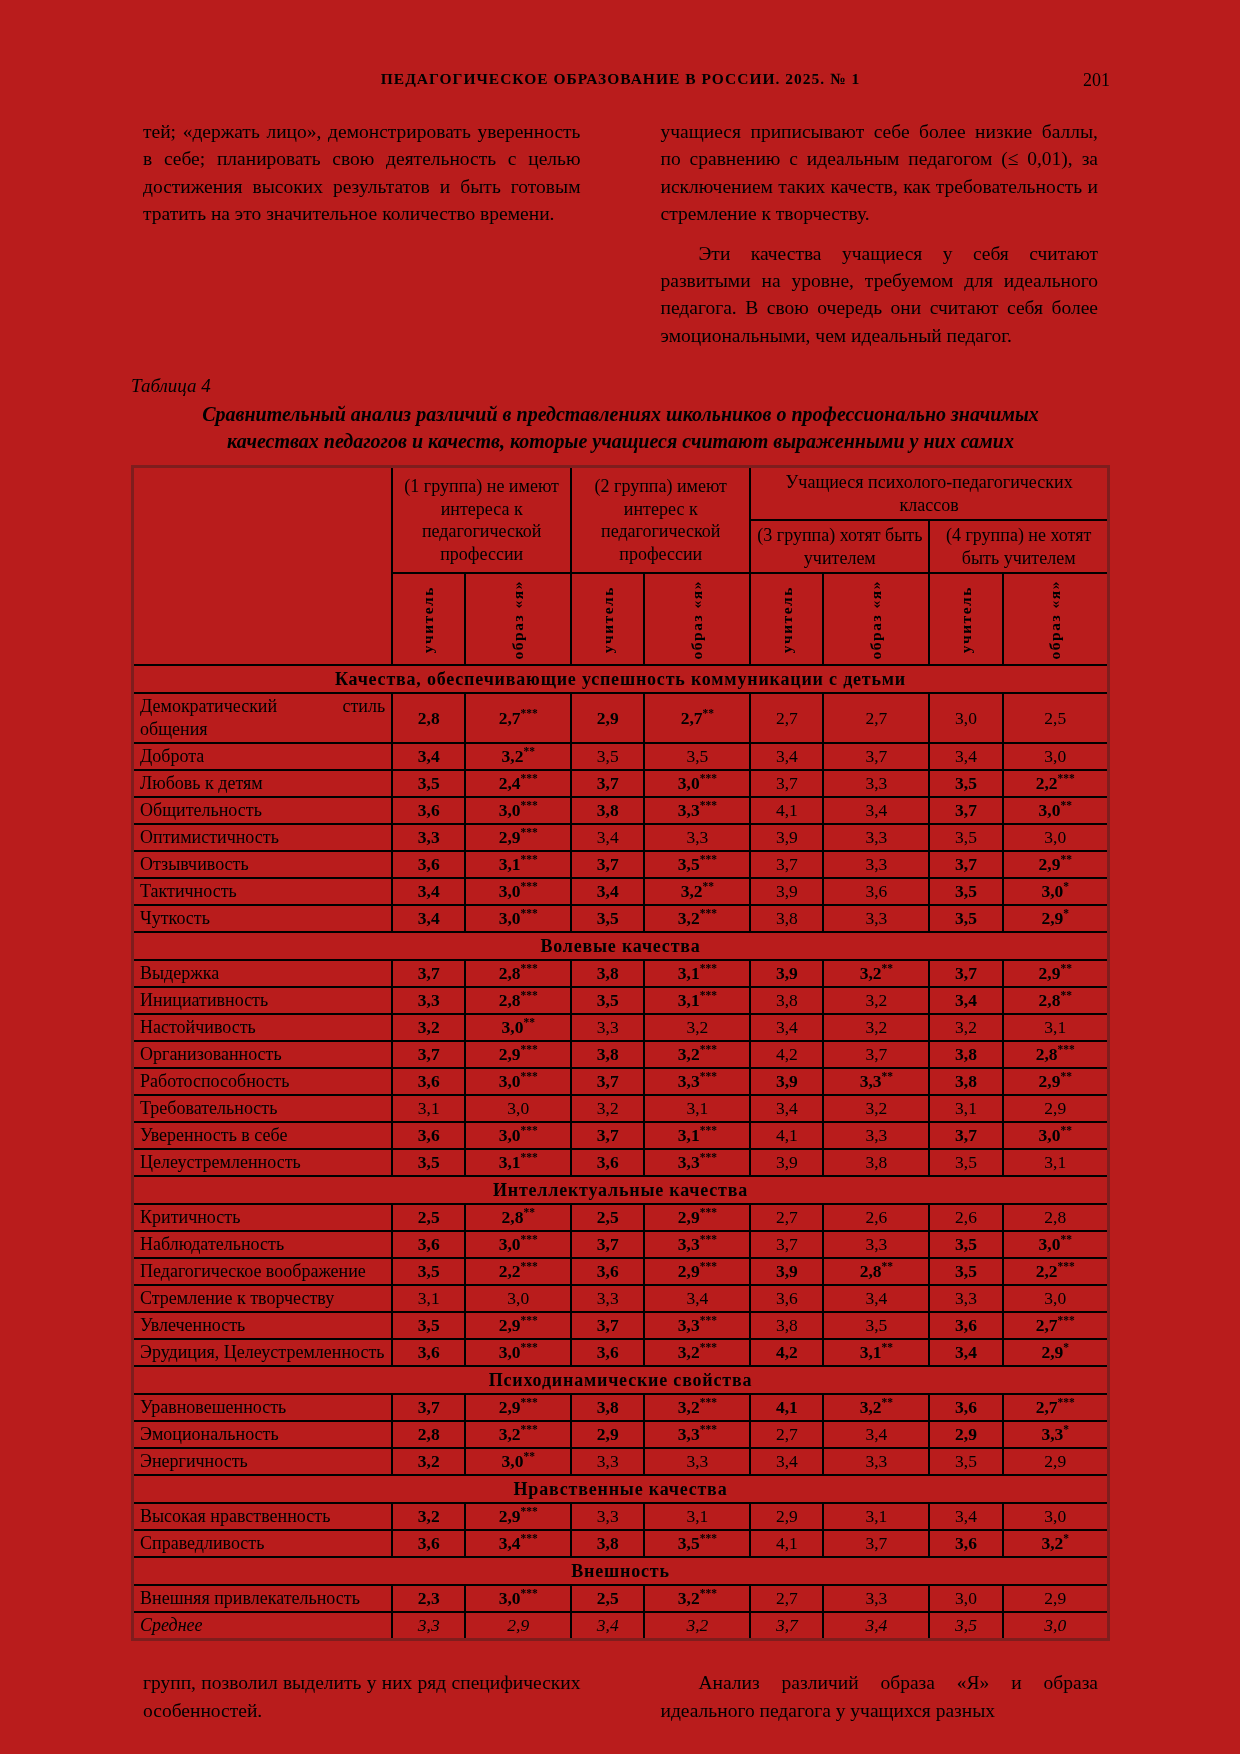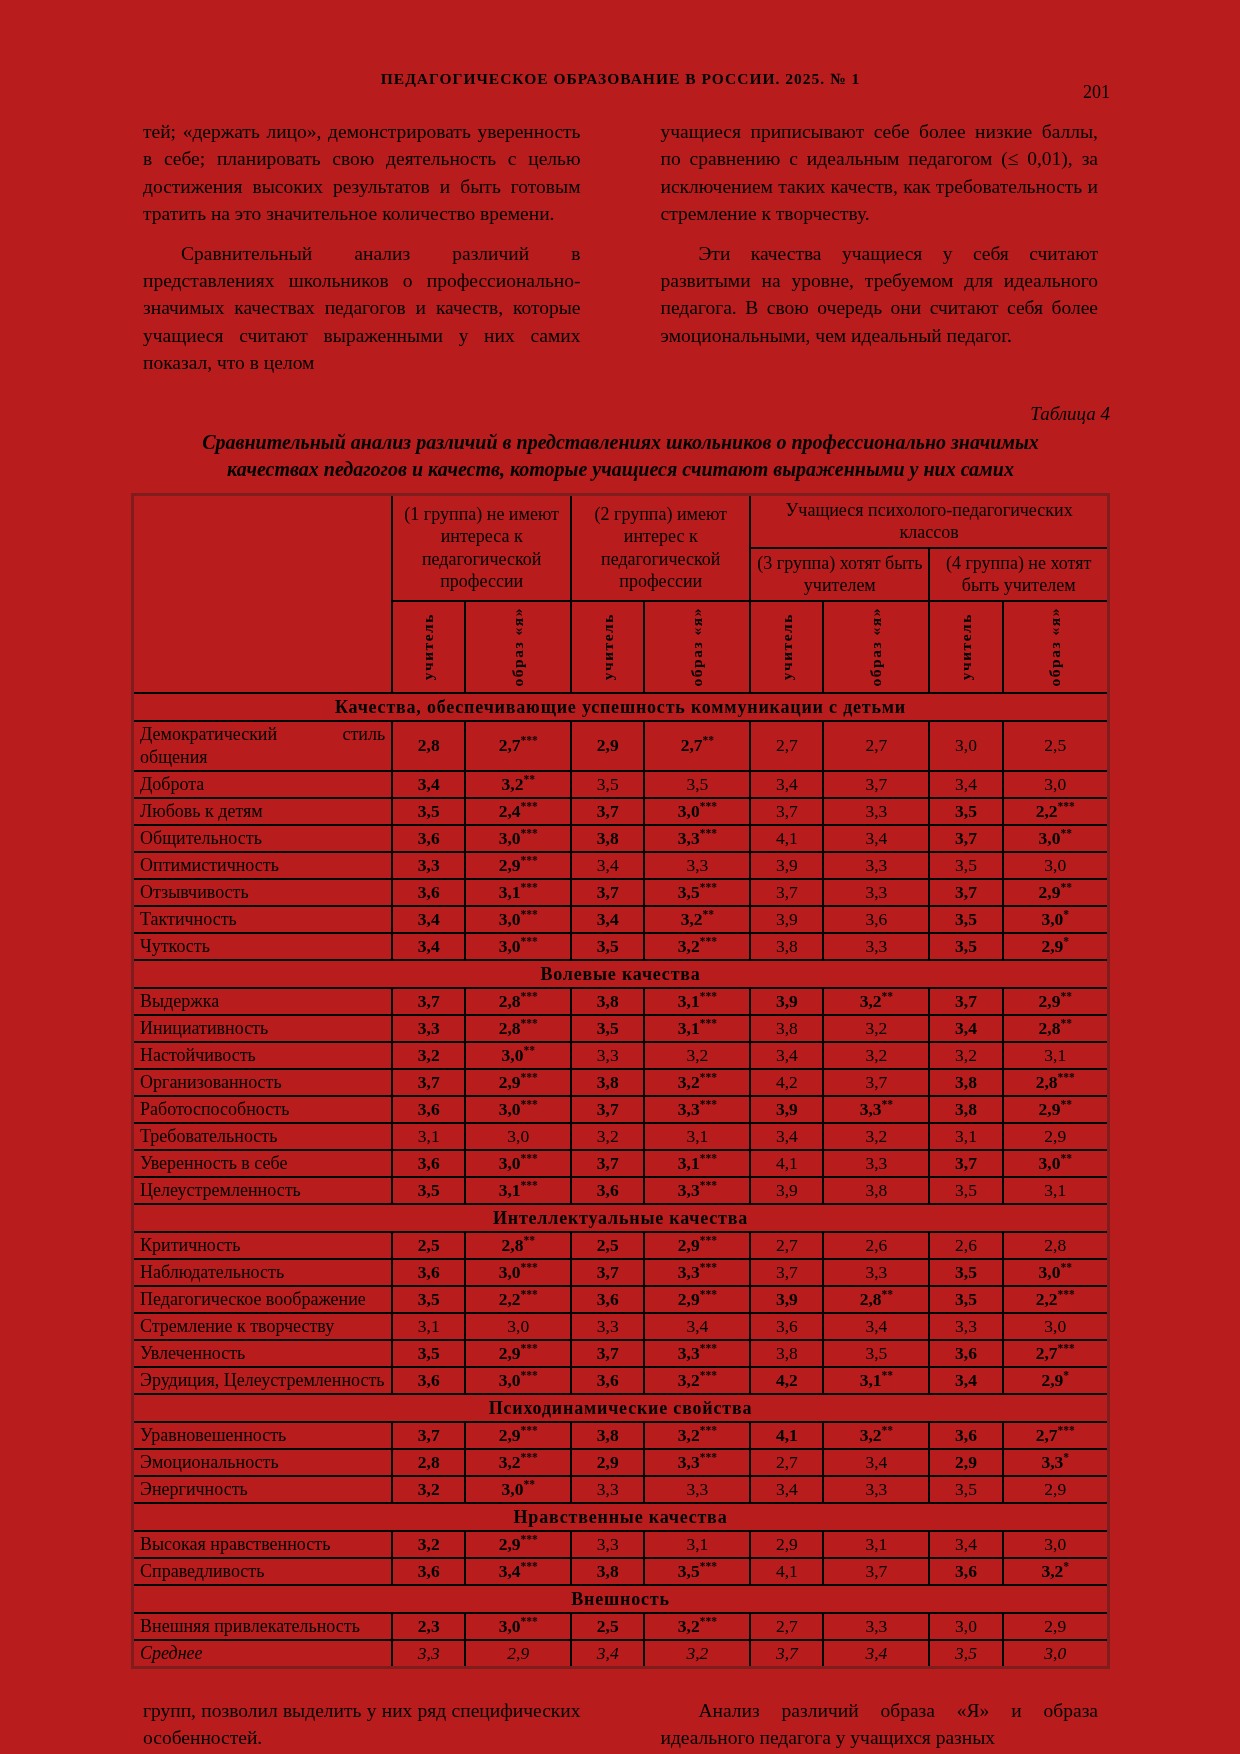--- a/index.html
+++ b/index.html
@@ -8,28 +8,28 @@
     font-family:"Liberation Serif","DejaVu Serif",serif;color:#000;
     box-sizing:border-box;padding:66px 130px 0 131px;position:relative;
     overflow:hidden;
   }
   
   .running-head{position:relative;height:26px;margin-bottom:14px;}
   .journal-title{
     text-align:center;font-weight:bold;font-size:15.5px;letter-spacing:1px;
     padding-top:4px;
   }
-  .page-number{position:absolute;right:0;top:16px;font-size:18px;font-family:Liberation Serif, serif;}
+  .page-number{position:absolute;right:0;top:4px;font-size:18px;font-family:Liberation Serif, serif;}
   
   .two-col{display:flex;gap:56px;}
   .col{width:462px;text-align:justify;font-size:19.5px;line-height:27.4px;}
   .col p{margin:12px;}
   .col p.indent{text-indent:38px;}
   
-  .table-label{text-align:right;font-style:italic;font-size:19px;margin-top:14px;}
+  .table-label{text-align:left;font-style:italic;font-size:19px;margin-top:14px;}
   .table-title{
     text-align:center;font-weight:bold;font-style:italic;font-size:20px;
     line-height:27px;margin:4px 30px 10px 30px;
   }
   
   table.cmp{border-collapse:collapse;width:100%;border:3px solid #7f1d1d;table-layout:fixed;}
   table.cmp th,table.cmp td{border:2px solid #000;box-sizing:border-box;}
   table.cmp thead th{
     font-weight:normal;font-size:18px;line-height:22.5px;text-align:center;
     padding:3px 4px;vertical-align:middle;
@@ -57,21 +57,20 @@
 <div class="page">
 
   <div class="running-head">
     <div class="journal-title">ПЕДАГОГИЧЕСКОЕ ОБРАЗОВАНИЕ В РОССИИ. 2025. № 1</div>
     <div class="page-number">201</div>
   </div>
 
   <div class="two-col">
     <div class="col">
       <p>тей; «держать лицо», демонстрировать уверенность в себе; планировать свою деятельность с целью достижения высоких результатов и быть готовым тратить на это значительное количество времени.</p>
-      <p class="indent">Сравнительный анализ различий в представлениях школьников о профессионально-значимых качествах педагогов и качеств, которые учащиеся считают выраженными у них самих показал, что в целом</p>
     </div>
     <div class="col">
       <p>учащиеся приписывают себе более низкие баллы, по сравнению с идеальным педагогом (≤ 0,01), за исключением таких качеств, как требовательность и стремление к творчеству.</p>
       <p class="indent">Эти качества учащиеся у себя считают развитыми на уровне, требуемом для идеального педагога. В свою очередь они считают себя более эмоциональными, чем идеальный педагог.</p>
     </div>
   </div>
 
   <div class="table-label">Таблица 4</div>
 
   <div class="table-title">Сравнительный анализ различий в представлениях школьников о профессионально значимых качествах педагогов и качеств, которые учащиеся считают выраженными у них самих</div>

